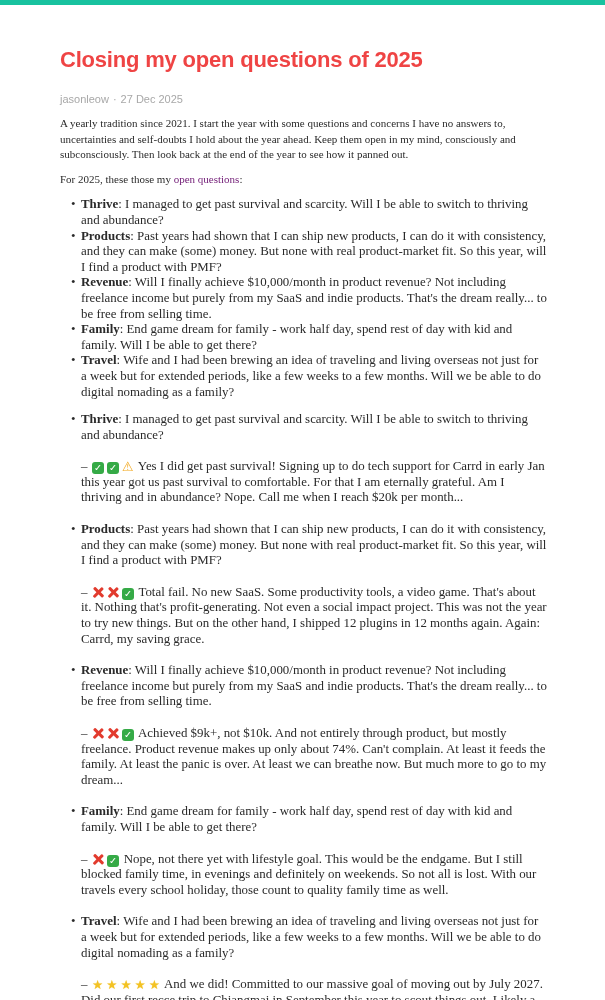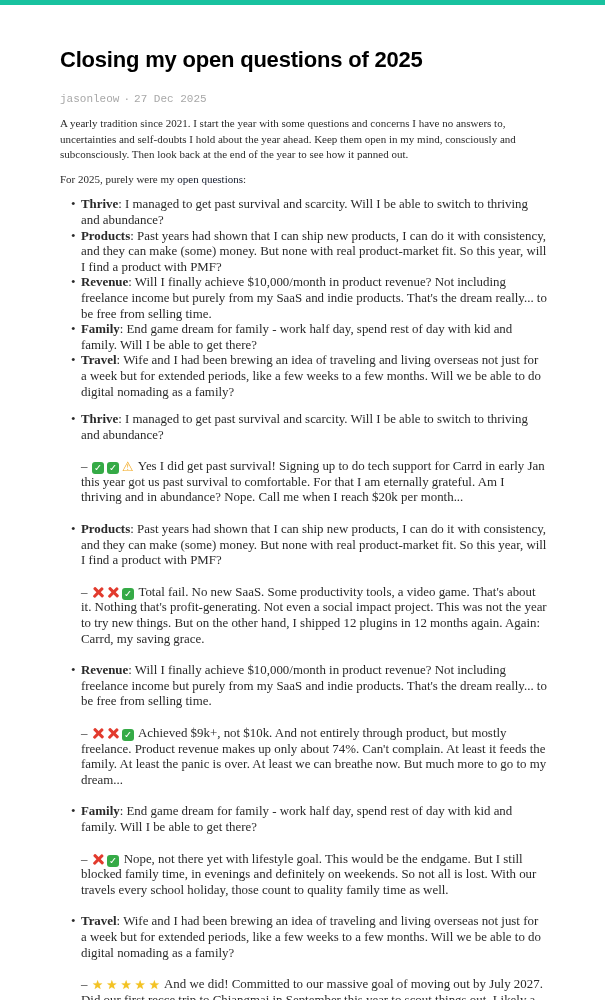--- a/index.html
+++ b/index.html
@@ -18,37 +18,37 @@
     background: #18c29f;
   }
   .content {
     padding: 0 58px 0 60px;
   }
   .page-title {
     font-family: "Liberation Sans", sans-serif;
     font-weight: 700;
     font-size: 22px;
     letter-spacing: -0.2px;
-    color: #000000;
+    color: #ef4444;
     margin: 42px 0 20px 0;
   }
   .byline {
-    font-family: Liberation Mono, monospace;
+    font-family: Liberation Sans, sans-serif;
     font-size: 11px;
     color: #a8a8a8;
     margin: 0 0 11px 0;
   }
   .byline .sep { margin: 0 4px; }
   p {
     font-size: 11px;
     line-height: 15.6px;
     margin: 9px 0;
   }
   a.link {
-    color: #0f172a;
+    color: #701a75;
     text-decoration: none;
     cursor: pointer;
   }
   ul {
     list-style: none;
     margin: 10px 0 12px 0;
     padding: 0 0 0 21px;
     font-size: 12.9px;
     line-height: 15.6px;
   }
@@ -121,21 +121,21 @@
 <div class="content">
 
   <h1 class="page-title">Closing my open questions of 2025</h1>
 
   <div class="byline">
     <span>jasonleow</span><span class="sep">·</span><span>27 Dec 2025</span>
   </div>
 
   <p>A yearly tradition since 2021. I start the year with some questions and concerns I have no answers to, uncertainties and self-doubts I hold about the year ahead. Keep them open in my mind, consciously and subconsciously. Then look back at the end of the year to see how it panned out.</p>
 
-  <p><span>For 2025, purely were my </span><a class="link">open questions</a><span>:</span></p>
+  <p><span>For 2025, these those my </span><a class="link">open questions</a><span>:</span></p>
 
   <ul class="qlist">
     <li><span class="b">Thrive</span><span>: I managed to get past survival and scarcity. Will I be able to switch to thriving and abundance?</span></li>
     <li><span class="b">Products</span><span>: Past years had shown that I can ship new products, I can do it with consistency, and they can make (some) money. But none with real product-market fit. So this year, will I find a product with PMF?</span></li>
     <li><span class="b">Revenue</span><span>: Will I finally achieve $10,000/month in product revenue? Not including freelance income but purely from my SaaS and indie products. That's the dream really... to be free from selling time.</span></li>
     <li><span class="b">Family</span><span>: End game dream for family - work half day, spend rest of day with kid and family. Will I be able to get there?</span></li>
     <li><span class="b">Travel</span><span>: Wife and I had been brewing an idea of traveling and living overseas not just for a week but for extended periods, like a few weeks to a few months. Will we be able to do digital nomading as a family?</span></li>
   </ul>
 
 

